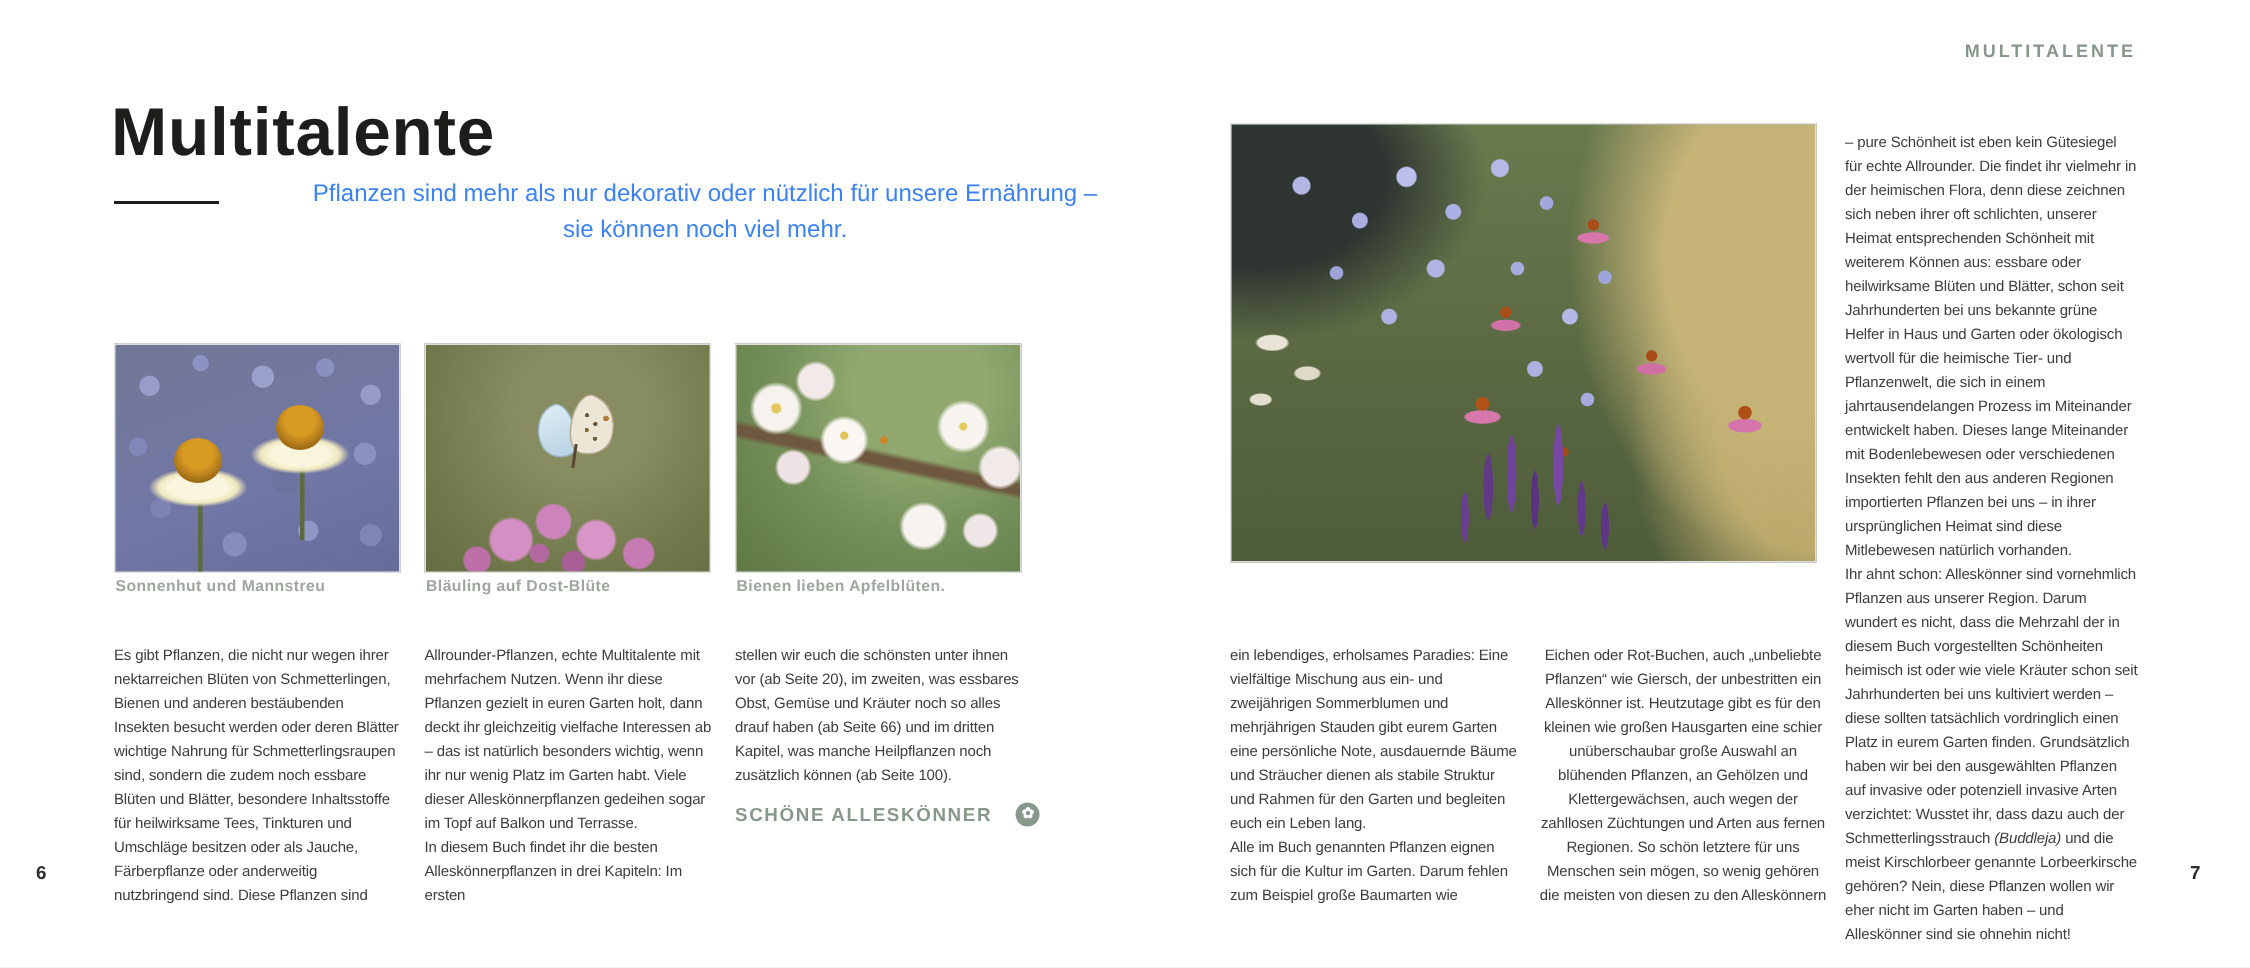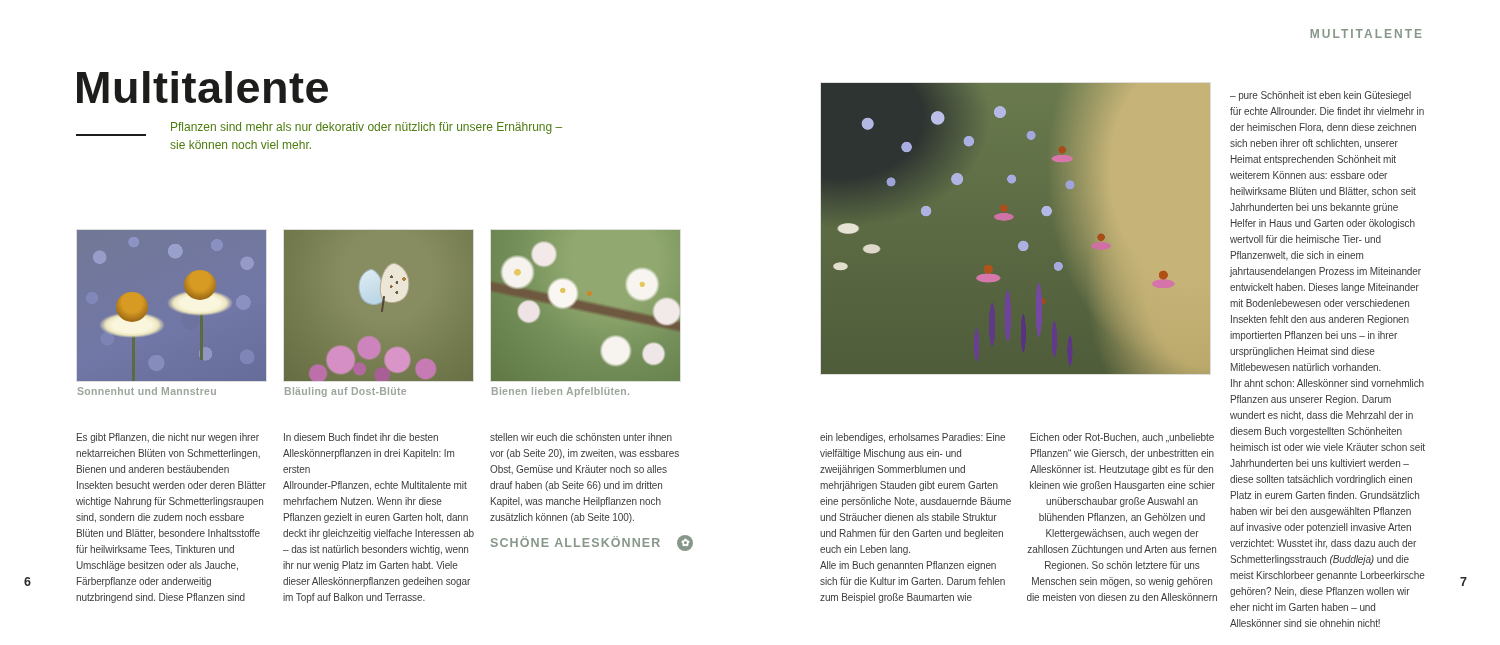--- a/index.html
+++ b/index.html
@@ -9,21 +9,21 @@
     margin:0 auto;
   }
   
   .title {
     position:absolute; left:74px; top:62px;
     font-size:45px; font-weight:600; color:#1d1d1b; letter-spacing:0.5px;
   }
   .subtitle-rule { position:absolute; left:76px; top:134px; width:70px; height:2px; background:#1d1d1b; }
   .subtitle {
     position:absolute; left:170px; top:118px; width:600px;
-    font-size:12px; line-height:1.5; color:#4d7c0f;
+    font-size:16px; line-height:1.5; color:#3b82f6;text-align:center;
   }
   .photo {
     position:absolute; top:229px; width:191px; height:153px;
     border:1px solid #ddd; box-sizing:border-box; overflow:hidden;
   }
   .photo-1 { left:76px;
     background-color:#797fb0;
     background-image:
       radial-gradient(circle 10px at 12% 18%, #979cc8 0 65%, transparent 70%),
       radial-gradient(circle 8px at 30% 8%, #8d93c3 0 65%, transparent 70%),
@@ -218,22 +218,22 @@
   <div class="photo photo-3"></div>
 
   <div class="caption cap-1">Sonnenhut und Mannstreu</div>
   <div class="caption cap-2">Bläuling auf Dost-Blüte</div>
   <div class="caption cap-3">Bienen lieben Apfelblüten.</div>
 
   <div class="body-col col-l1">
     <p>Es gibt Pflanzen, die nicht nur wegen ihrer nektarreichen Blüten von Schmetterlingen, Bienen und anderen bestäubenden Insekten besucht werden oder deren Blätter wichtige Nahrung für Schmetterlingsraupen sind, sondern die zudem noch essbare Blüten und Blätter, besondere Inhaltsstoffe für heilwirksame Tees, Tinkturen und Umschläge besitzen oder als Jauche, Färberpflanze oder anderweitig nutzbringend sind. Diese Pflanzen sind</p>
   </div>
   <div class="body-col col-l2">
+    <p>Allrounder-Pflanzen, echte Multitalente mit mehrfachem Nutzen. Wenn ihr diese Pflanzen gezielt in euren Garten holt, dann deckt ihr gleichzeitig vielfache Interessen ab – das ist natürlich besonders wichtig, wenn ihr nur wenig Platz im Garten habt. Viele dieser Alleskönnerpflanzen gedeihen sogar im Topf auf Balkon und Terrasse.</p>
     <p>In diesem Buch findet ihr die besten Alleskönnerpflanzen in drei Kapiteln: Im ersten</p>
-    <p>Allrounder-Pflanzen, echte Multitalente mit mehrfachem Nutzen. Wenn ihr diese Pflanzen gezielt in euren Garten holt, dann deckt ihr gleichzeitig vielfache Interessen ab – das ist natürlich besonders wichtig, wenn ihr nur wenig Platz im Garten habt. Viele dieser Alleskönnerpflanzen gedeihen sogar im Topf auf Balkon und Terrasse.</p>
   </div>
   <div class="body-col col-l3">
     <p>stellen wir euch die schönsten unter ihnen vor (ab Seite 20), im zweiten, was essbares Obst, Gemüse und Kräuter noch so alles drauf haben (ab Seite 66) und im dritten Kapitel, was manche Heilpflanzen noch zusätzlich können (ab Seite 100).</p>
     <div class="section-heading">
       <span>SCHÖNE ALLESKÖNNER</span>
       <span class="flower-badge">✿</span>
     </div>
   </div>
 
   <div class="page-number pn-left">6</div>

